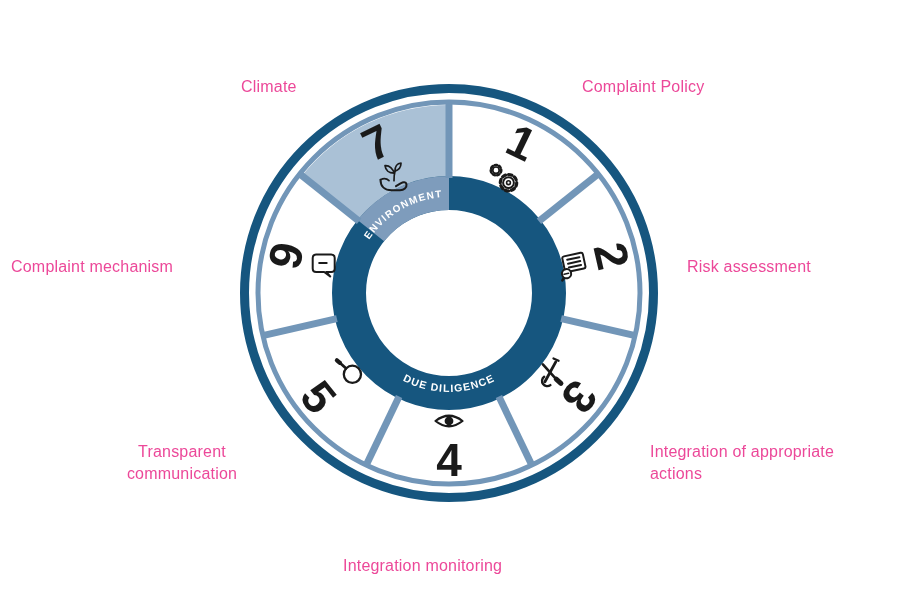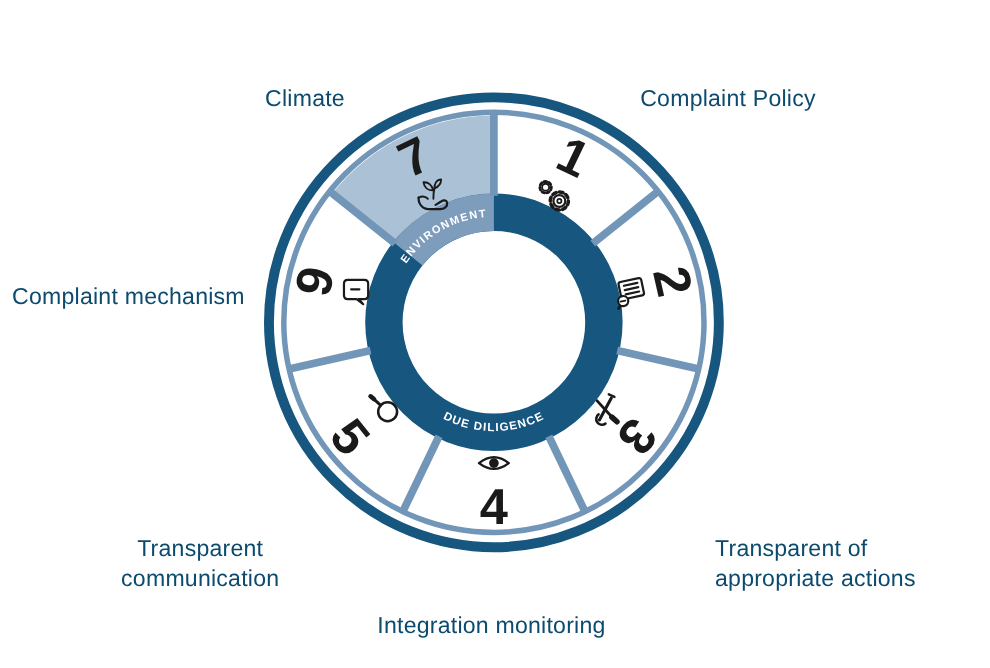--- a/index.html
+++ b/index.html
@@ -2,24 +2,24 @@
 <html><head>
 <meta charset="utf-8">
 <style>
   html,body{margin:0;padding:0;background:#ffffff;}
   .stage{
     position:relative;width:900px;height:607px;background:#ffffff;overflow:hidden;
     font-family:"Liberation Sans",sans-serif;
   }
   .stage svg{position:absolute;left:0;top:0;}
   .outer-label{
-    position:absolute;color:#0c4a6e;font-size:21px;line-height:1.35;
+    position:absolute;color:#ec4899;font-size:16px;line-height:1.35;
     letter-spacing:0.2px;white-space:nowrap;
   }
-  .outer-label.wrap{white-space:normal;margin-top:44px;}
+  .outer-label.wrap{white-space:normal;}
   .lbl-climate{left:241px;top:76px;}
   .lbl-business{left:582px;top:76px;}
   .lbl-complaint{left:11px;top:256px;}
   .lbl-risk{left:687px;top:256px;}
   .lbl-transparent{left:107px;top:441px;width:150px;text-align:center;}
   .lbl-integration{left:650px;top:441px;width:200px;text-align:left;}
   .lbl-continuous{left:343px;top:555px;}
   .seg-number{
     font-family:"Liberation Sans",sans-serif;font-weight:700;font-size:46px;fill:#1a1a1a;
   }
@@ -122,16 +122,17 @@
       <path d="M 0.5 -4.5 C -4.5 -4.5 -8 -7.5 -8.5 -12 C -4 -12.5 -0.5 -9 0.5 -4.5 Z" stroke-width="1.7"></path>
       <path d="M 1.5 -6.5 C 5.5 -8 7.5 -11 7.5 -14.5 C 3.5 -14.5 1.5 -11 1.5 -6.5 Z" stroke-width="1.7"></path>
       <path d="M -13 2 C -13 9 -8.5 12.5 -2 12.5 L 6.5 12.5 C 10.5 12.5 13.5 10 13 6.5 C 12.5 4 9.5 4 7.5 5.5 L 2.5 8.5" stroke-width="2"></path>
       <path d="M -13 2 C -10 0.5 -6.5 1 -4.5 3" stroke-width="1.7"></path>
     </g>
   </svg>
 
   <div class="outer-label lbl-climate">Climate</div>
   <div class="outer-label lbl-business">Complaint Policy</div>
   <div class="outer-label lbl-complaint">Complaint mechanism</div>
+  <div class="outer-label lbl-risk">Risk assessment</div>
   <div class="outer-label wrap lbl-transparent">Transparent communication</div>
-  <div class="outer-label wrap lbl-integration">Transparent of appropriate actions</div>
+  <div class="outer-label wrap lbl-integration">Integration of appropriate actions</div>
   <div class="outer-label lbl-continuous">Integration monitoring</div>
 </div>
 
 </body></html>

